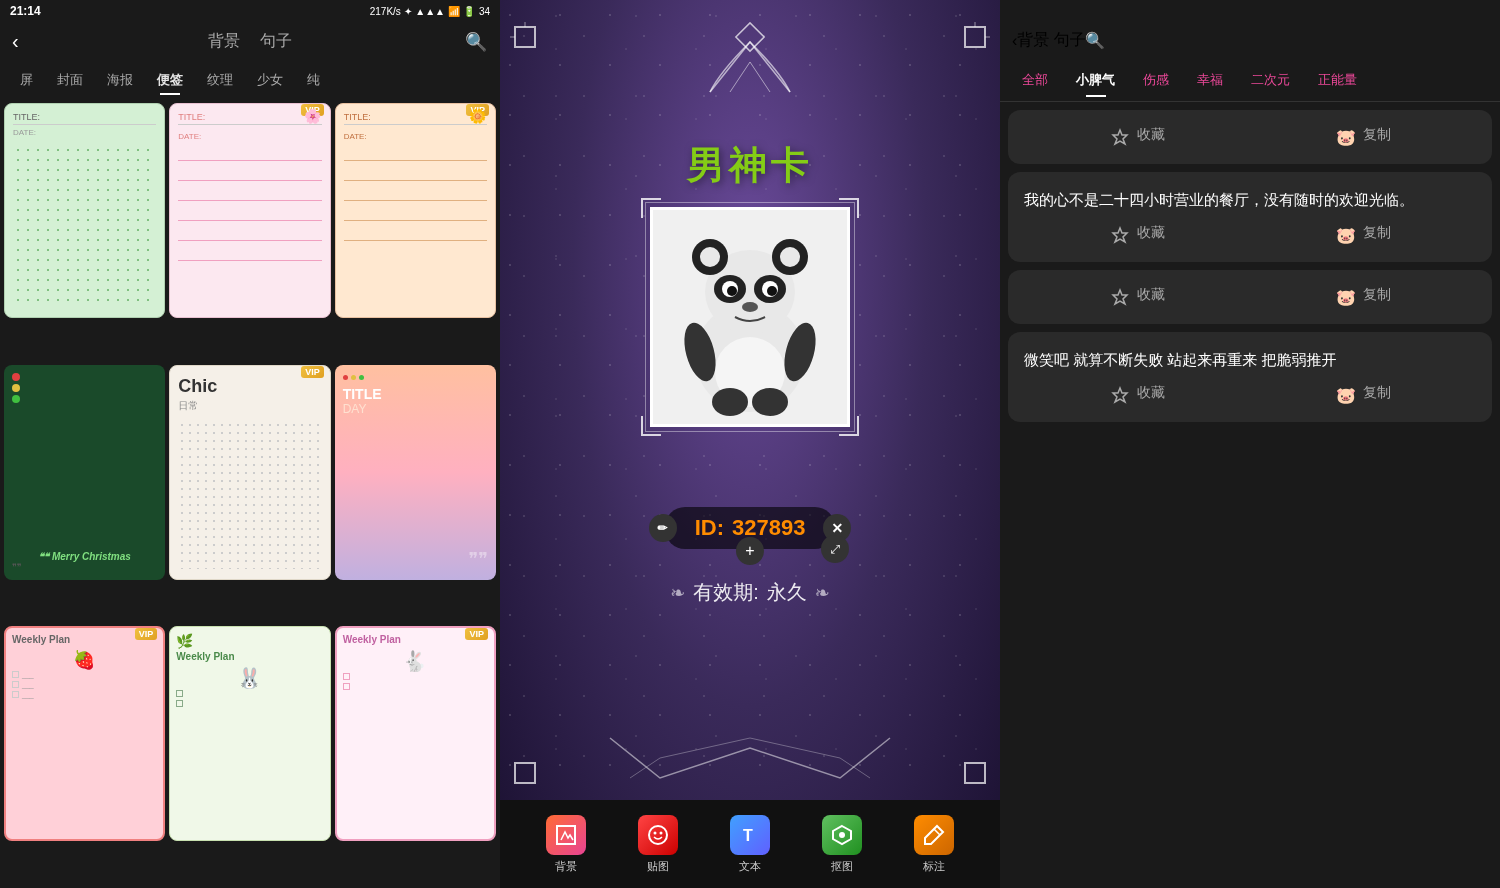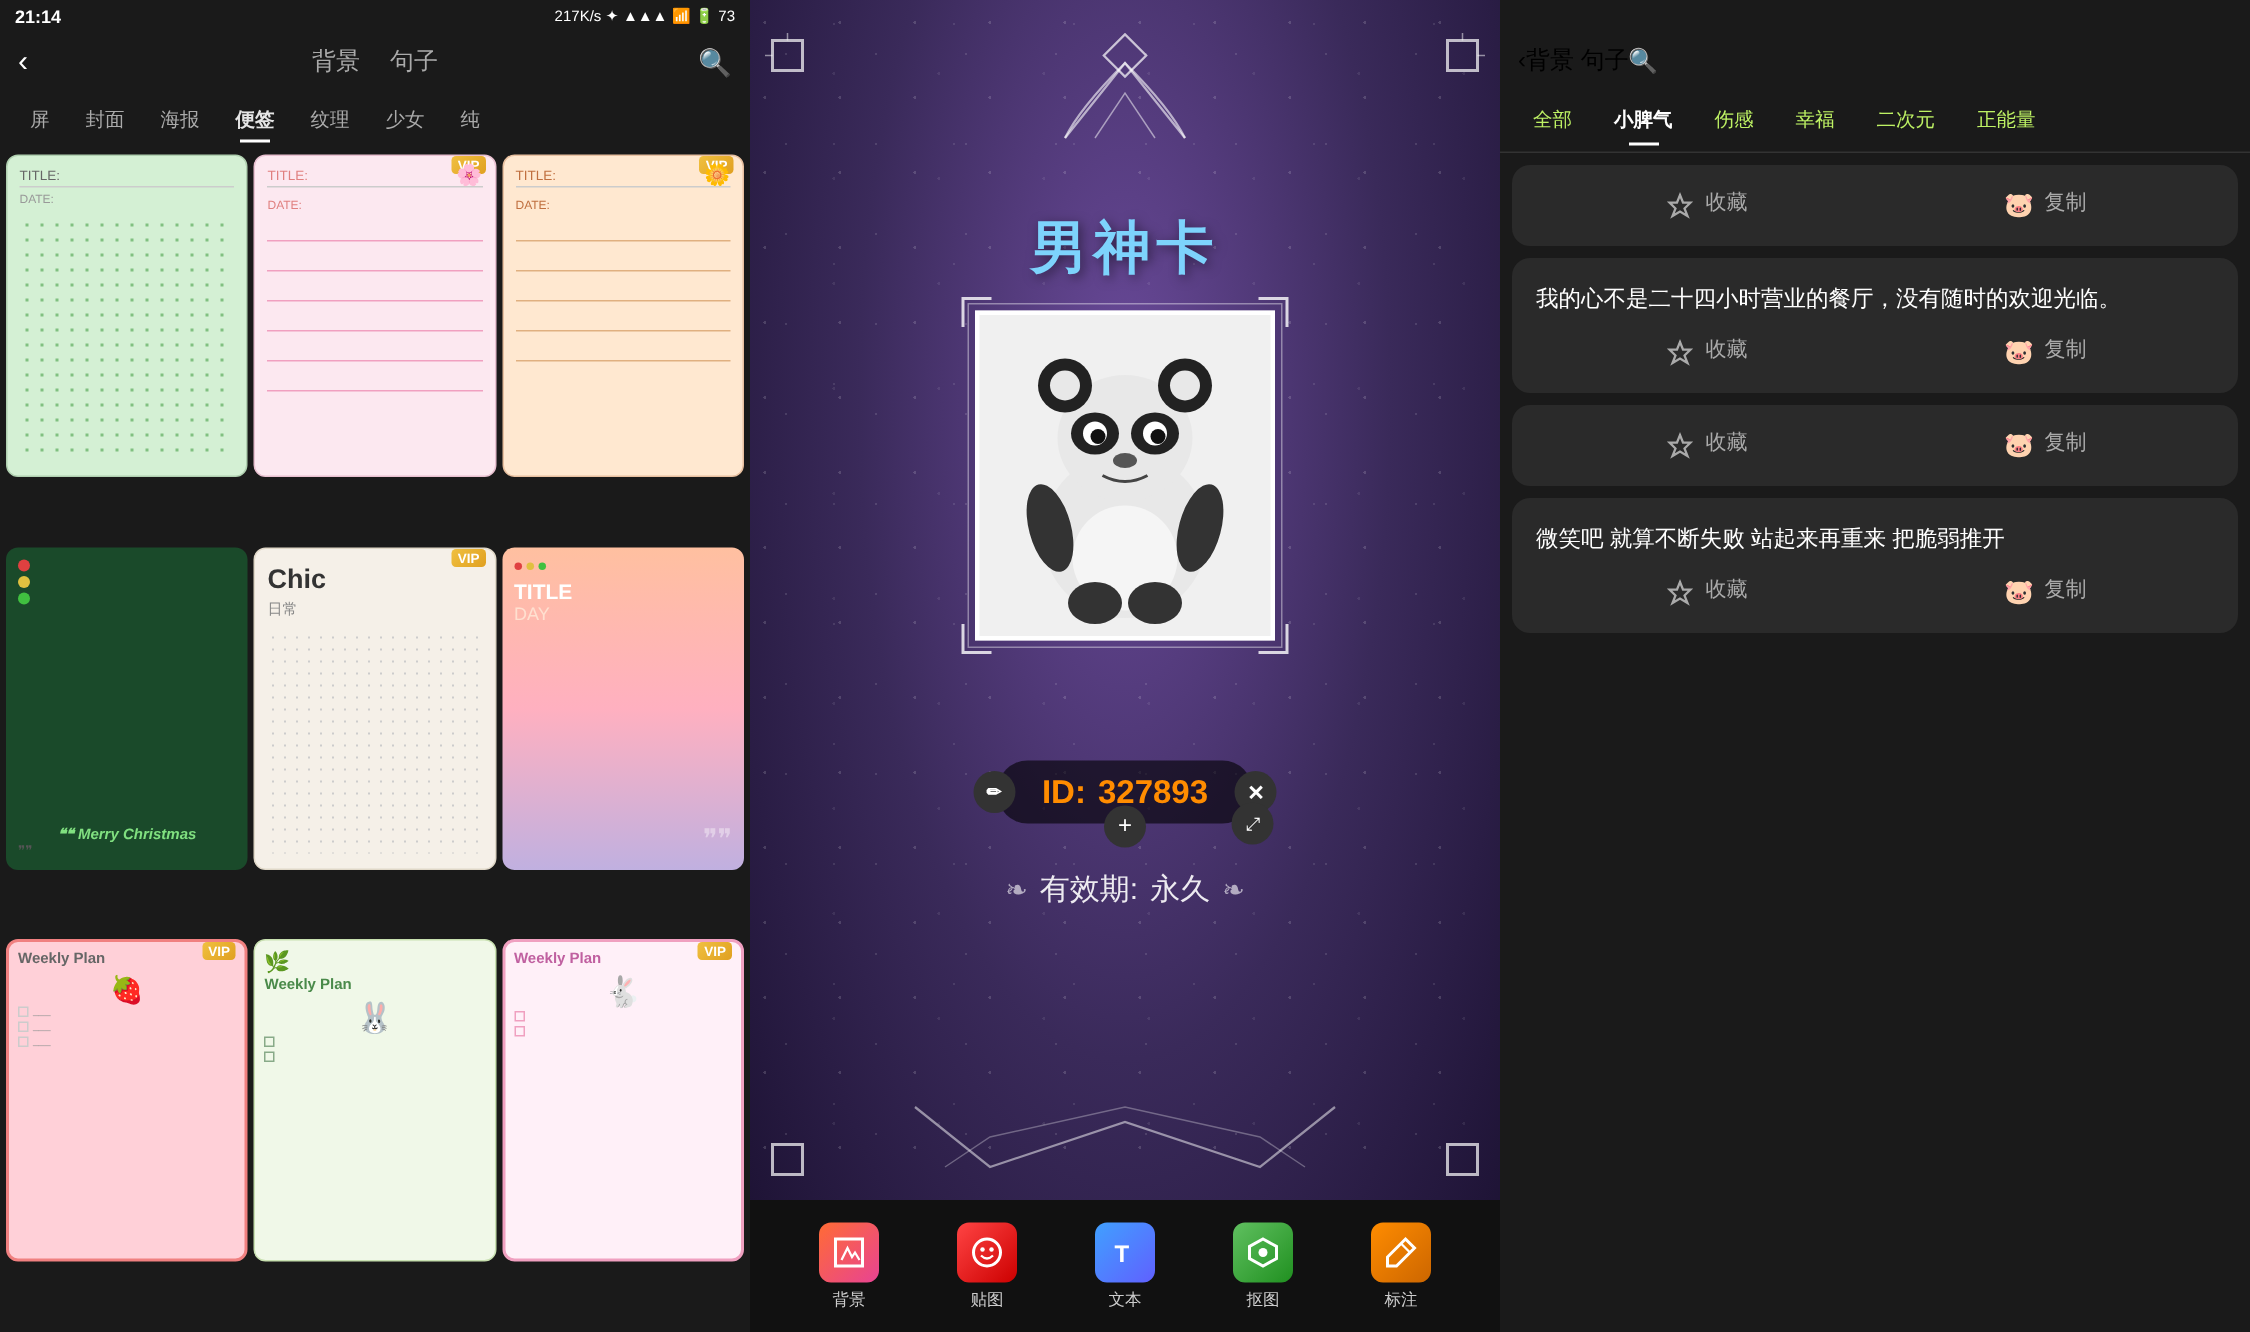--- a/index.html
+++ b/index.html
@@ -334,21 +334,21 @@
       left: 50%;
       transform: translateX(-50%);
       width: 200px;
       height: 80px;
     }
 
     .card-title {
       margin-top: 120px;
       font-size: 38px;
       font-weight: 900;
-      color: #7dd3fc;
+      color: #84cc16;
       text-shadow: 2px 2px 8px rgba(0,0,0,0.5);
       letter-spacing: 4px;
     }
 
     .card-image-frame {
       margin-top: 16px;
       width: 200px;
       height: 220px;
       border: 3px solid rgba(255,255,255,0.6);
       position: relative;
@@ -537,21 +537,21 @@
 
     .right-category-tabs {
       display: flex;
       gap: 0;
       padding: 6px 8px;
       border-bottom: 1px solid #333;
     }
     .right-cat-tab {
       padding: 6px 14px;
       font-size: 13px;
-      color: #bef264;
+      color: #ec4899;
       cursor: pointer;
       position: relative;
       white-space: nowrap;
     }
     .right-cat-tab.active {
       color: #fff;
       font-weight: 600;
     }
     .right-cat-tab.active::after {
       content: '';
@@ -619,21 +619,21 @@
 <div class="panel-left">
 
   <div class="status-bar">
     <span class="time">21:14</span>
     <span class="icons">
       <span>217K/s</span>
       <span>✦</span>
       <span>▲▲▲</span>
       <span>📶</span>
       <span>🔋</span>
-      <span>73</span>
+      <span>34</span>
     </span>
   </div>
 
   <div class="nav-bar">
     <span class="back-icon">‹</span>
     <div class="nav-title">
       <span>背景</span>
       <span>句子</span>
     </div>
     <span class="search-icon">🔍</span>

